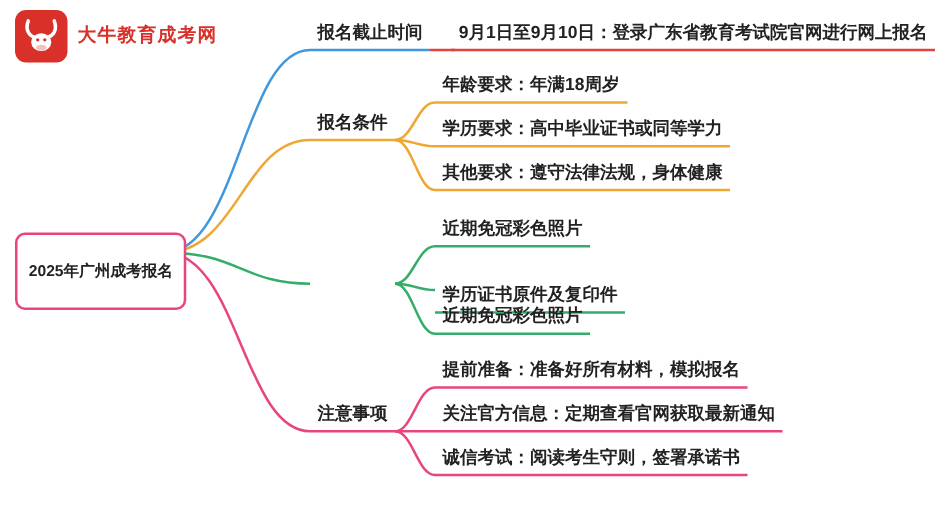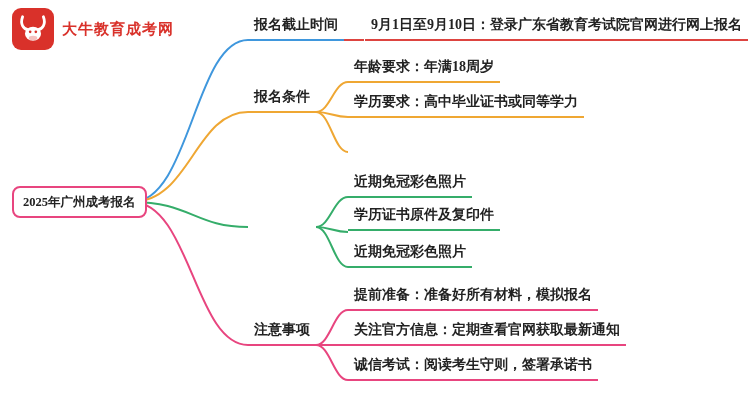--- a/index.html
+++ b/index.html
@@ -1,40 +1,40 @@
 <!DOCTYPE html>
 <html><head>
 <meta charset="utf-8">
 <style>
   html,body { margin:0; padding:0; background:#fff; }
   .stage {
     position:relative; width:750px; height:410px; overflow:hidden;
     background:#ffffff;
-    font-family:Liberation Serif, serif;
+    font-family:Liberation Sans, sans-serif;
   }
   svg.links { position:absolute; left:0; top:0; width:750px; height:410px; }
 
   
   .logo { position:absolute; left:12px; top:8px; display:flex; gap:8px; align-items:center; }
   .logo-badge { width:42px; height:42px; border-radius:9px; background:#d9312a;
     display:flex; align-items:center; justify-content:center; flex:0 0 auto; }
   .logo-title { font-size:15px; font-weight:bold; letter-spacing:1px; line-height:18px; }
   .logo-domain { font-size:11px; font-weight:bold; letter-spacing:0.5px; margin-top:3px; }
 
   
   .node {
     position:absolute; font-size:14px; font-weight:600; color:#222;
     line-height:20px; padding:0 6px 4px; white-space:nowrap;
     border-bottom:2px solid #0f172a;
   }
   .node.label { text-align:center; }
   .root-node {
     position:absolute; left:12px; top:186px; background:#fff;
     border:2px solid #e8457f; border-radius:8px;
-    padding:5px 9px; font-size:12.5px; font-weight:600; color:#222;
+    padding:20px 9px; font-size:12.5px; font-weight:600; color:#222;
     line-height:18px; white-space:nowrap;
   }
 </style>
 </head>
 <body>
 
 <div class="stage">
 
   <svg class="links" viewBox="0 0 750 410" fill="none">
 
@@ -77,22 +77,23 @@
   <div class="root-node" style="border-color: rgb(232, 69, 127);">2025年广州成考报名</div>
 
   <div class="node label" style="left: 248px; top: 15px; width: 84px; border-bottom-color: rgb(63, 151, 221);">报名截止时间</div>
   <div class="node label" style="left: 248px; top: 87px; width: 56px; border-bottom-color: rgb(239, 167, 51);">报名条件</div>
   <div class="node label" style="left: 248px; top: 320px; width: 56px; border-bottom-color: rgb(232, 69, 127);">注意事项</div>
 
   <div class="node" style="right: 2px; top: 15px; border-bottom-color: rgb(221, 68, 64);">9月1日至9月10日：登录广东省教育考试院官网进行网上报名</div>
 
   <div class="node" style="left: 348px; top: 57px; border-bottom-color: rgb(239, 167, 51);">年龄要求：年满18周岁</div>
   <div class="node" style="left: 348px; top: 92px; border-bottom-color: rgb(239, 167, 51);">学历要求：高中毕业证书或同等学力</div>
+  <div class="node" style="left: 348px; top: 127px; border-bottom-color: rgb(239, 167, 51);">其他要求：遵守法律法规，身体健康</div>
 
   <div class="node" style="left: 348px; top: 172px; border-bottom-color: rgb(53, 173, 106);">近期免冠彩色照片</div>
-  <div class="node" style="left: 348px; top: 205px; border-bottom-color: rgb(53, 173, 106); text-align: right;">学历证书原件及复印件</div>
+  <div class="node" style="left: 348px; top: 225px; border-bottom-color: rgb(53, 173, 106); text-align: right;">学历证书原件及复印件</div>
   <div class="node" style="left: 348px; top: 242px; border-bottom-color: rgb(53, 173, 106); text-align: center;">近期免冠彩色照片</div>
 
   <div class="node" style="left: 348px; top: 285px; border-bottom-color: rgb(232, 69, 127);">提前准备：准备好所有材料，模拟报名</div>
   <div class="node" style="left: 348px; top: 320px; border-bottom-color: rgb(232, 69, 127);">关注官方信息：定期查看官网获取最新通知</div>
   <div class="node" style="left: 348px; top: 355px; border-bottom-color: rgb(232, 69, 127);">诚信考试：阅读考生守则，签署承诺书</div>
 
 </div>
 
 </body></html>

